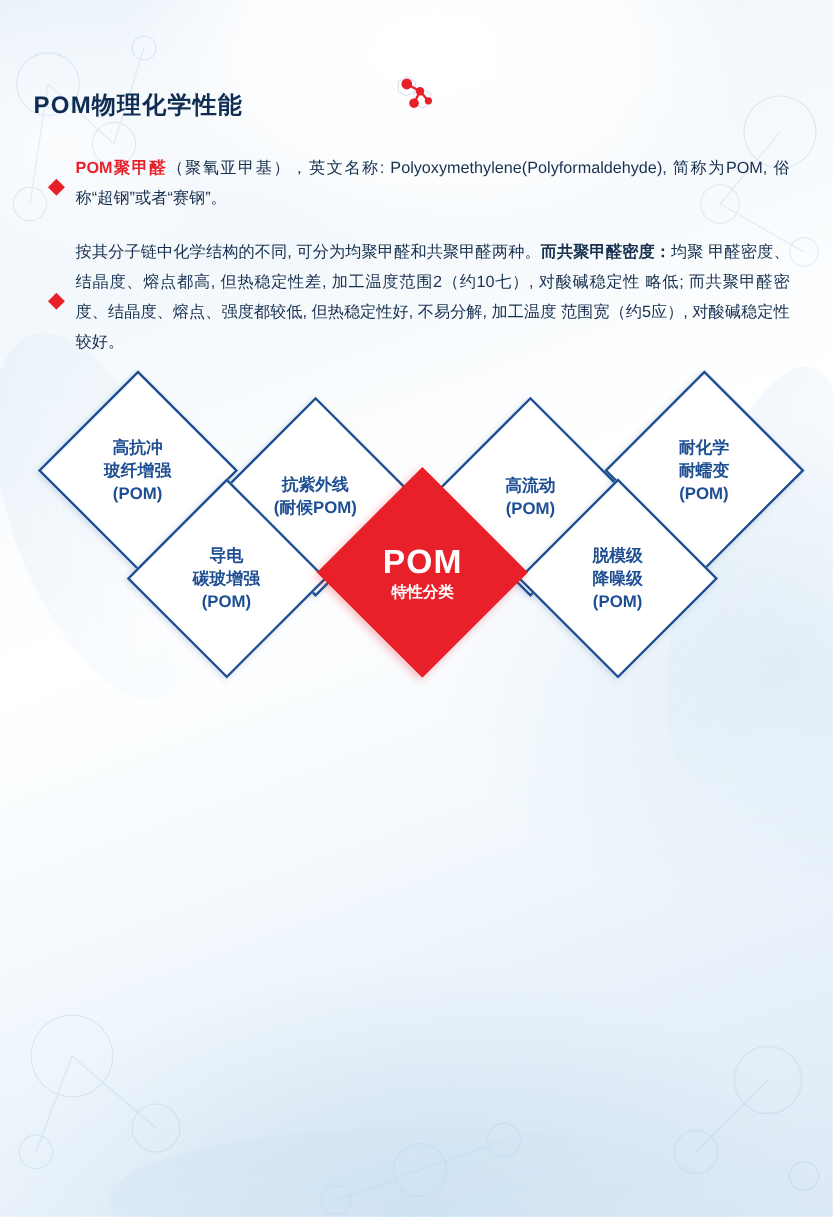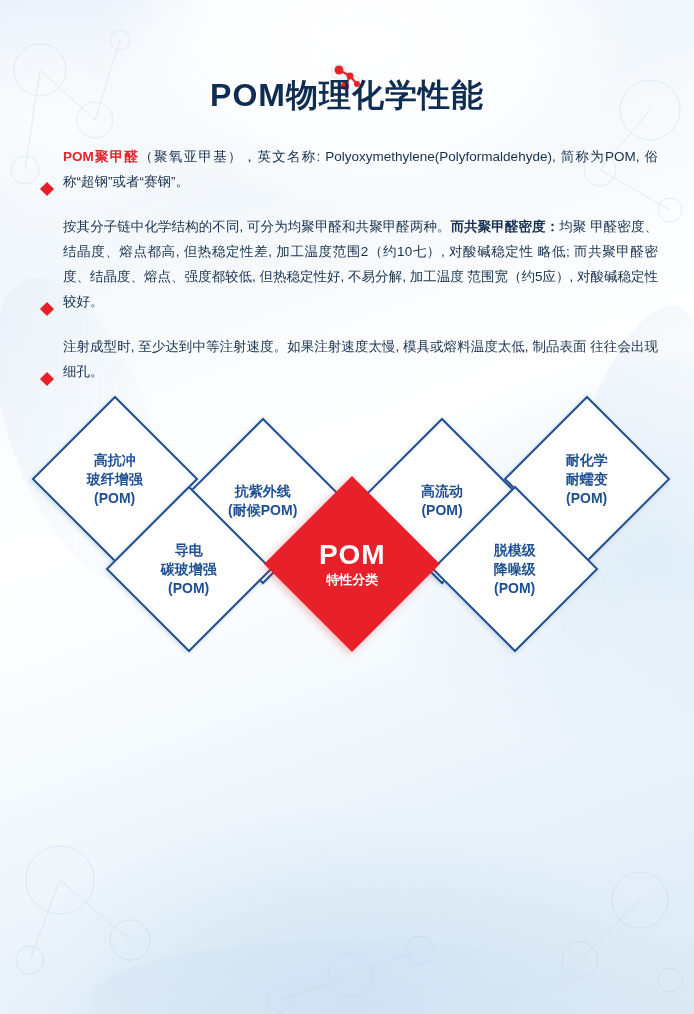--- a/index.html
+++ b/index.html
@@ -41,36 +41,36 @@
     padding: 0 28px;
   }
 
   
   .logo-wrap {
     text-align: center;
     padding-top: 62px;
     height: 48px;
   }
   .title {
-    text-align: center;
-    font-size: 32px;
+    text-align: left;
+    font-size: 20px;
     font-weight: bold;
     color: #0f2d52;
     letter-spacing: 1px;
     margin-top: 12px;
     margin-bottom: 26px;
   }
 
   
   .bullet-list {
     padding: 0 8px 0 14px;
   }
   .bullet {
     display: flex;
-    align-items: flex-end;
+    align-items: center;
     margin-bottom: 20px;
   }
   .diamond {
     width: 10px;
     height: 10px;
     background: #e8202a;
     transform: rotate(45deg);
     flex: 0 0 auto;
     margin-top: 7px;
     margin-right: 11px;
@@ -210,26 +210,20 @@
 
 
 
     <div class="bullet">
       <span class="diamond"></span>
       <div class="para">
         <span>按其分子链中化学结构的不同, 可分为均聚甲醛和共聚甲醛两种。</span><span class="b">而共聚甲醛密度：</span><span>均聚 甲醛密度、结晶度、熔点都高, 但热稳定性差, 加工温度范围2（约10七）, 对酸碱稳定性 略低; 而共聚甲醛密度、结晶度、熔点、强度都较低, 但热稳定性好, 不易分解, 加工温度 范围宽（约5应）, 对酸碱稳定性较好。</span>
       </div>
     </div>
 
-    <div class="bullet">
-      <span class="diamond"></span>
-      <div class="para">
-        <span>注射成型时, 至少达到中等注射速度。如果注射速度太慢, 模具或熔料温度太低, 制品表面 往往会出现细孔。</span>
-      </div>
-    </div>
 
   </div>
 
   <div class="diagram">
 
     <div class="dia" style="left:28px; top:14px;">
       <div class="txt">
         <div>高抗冲</div>
         <div>玻纤增强</div>
         <div>(POM)</div>

